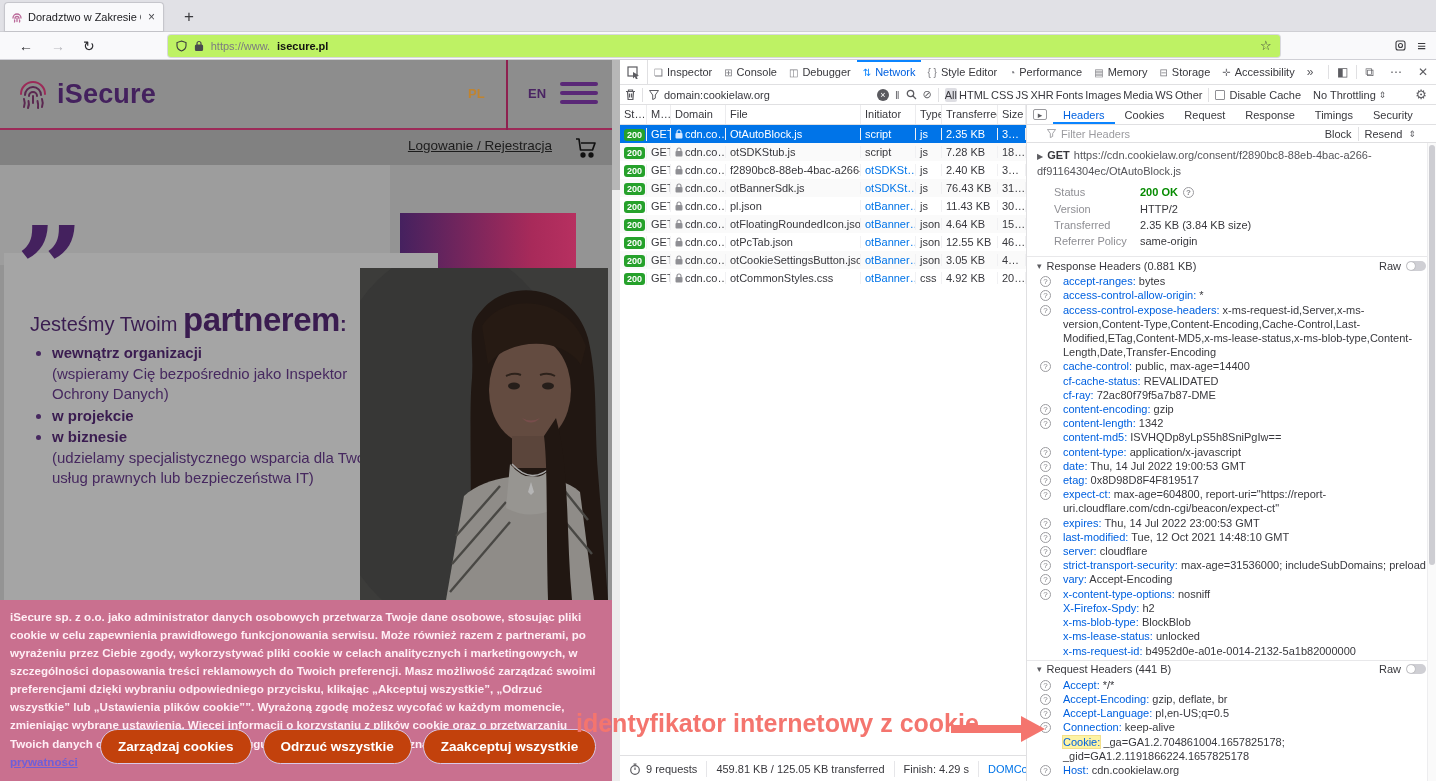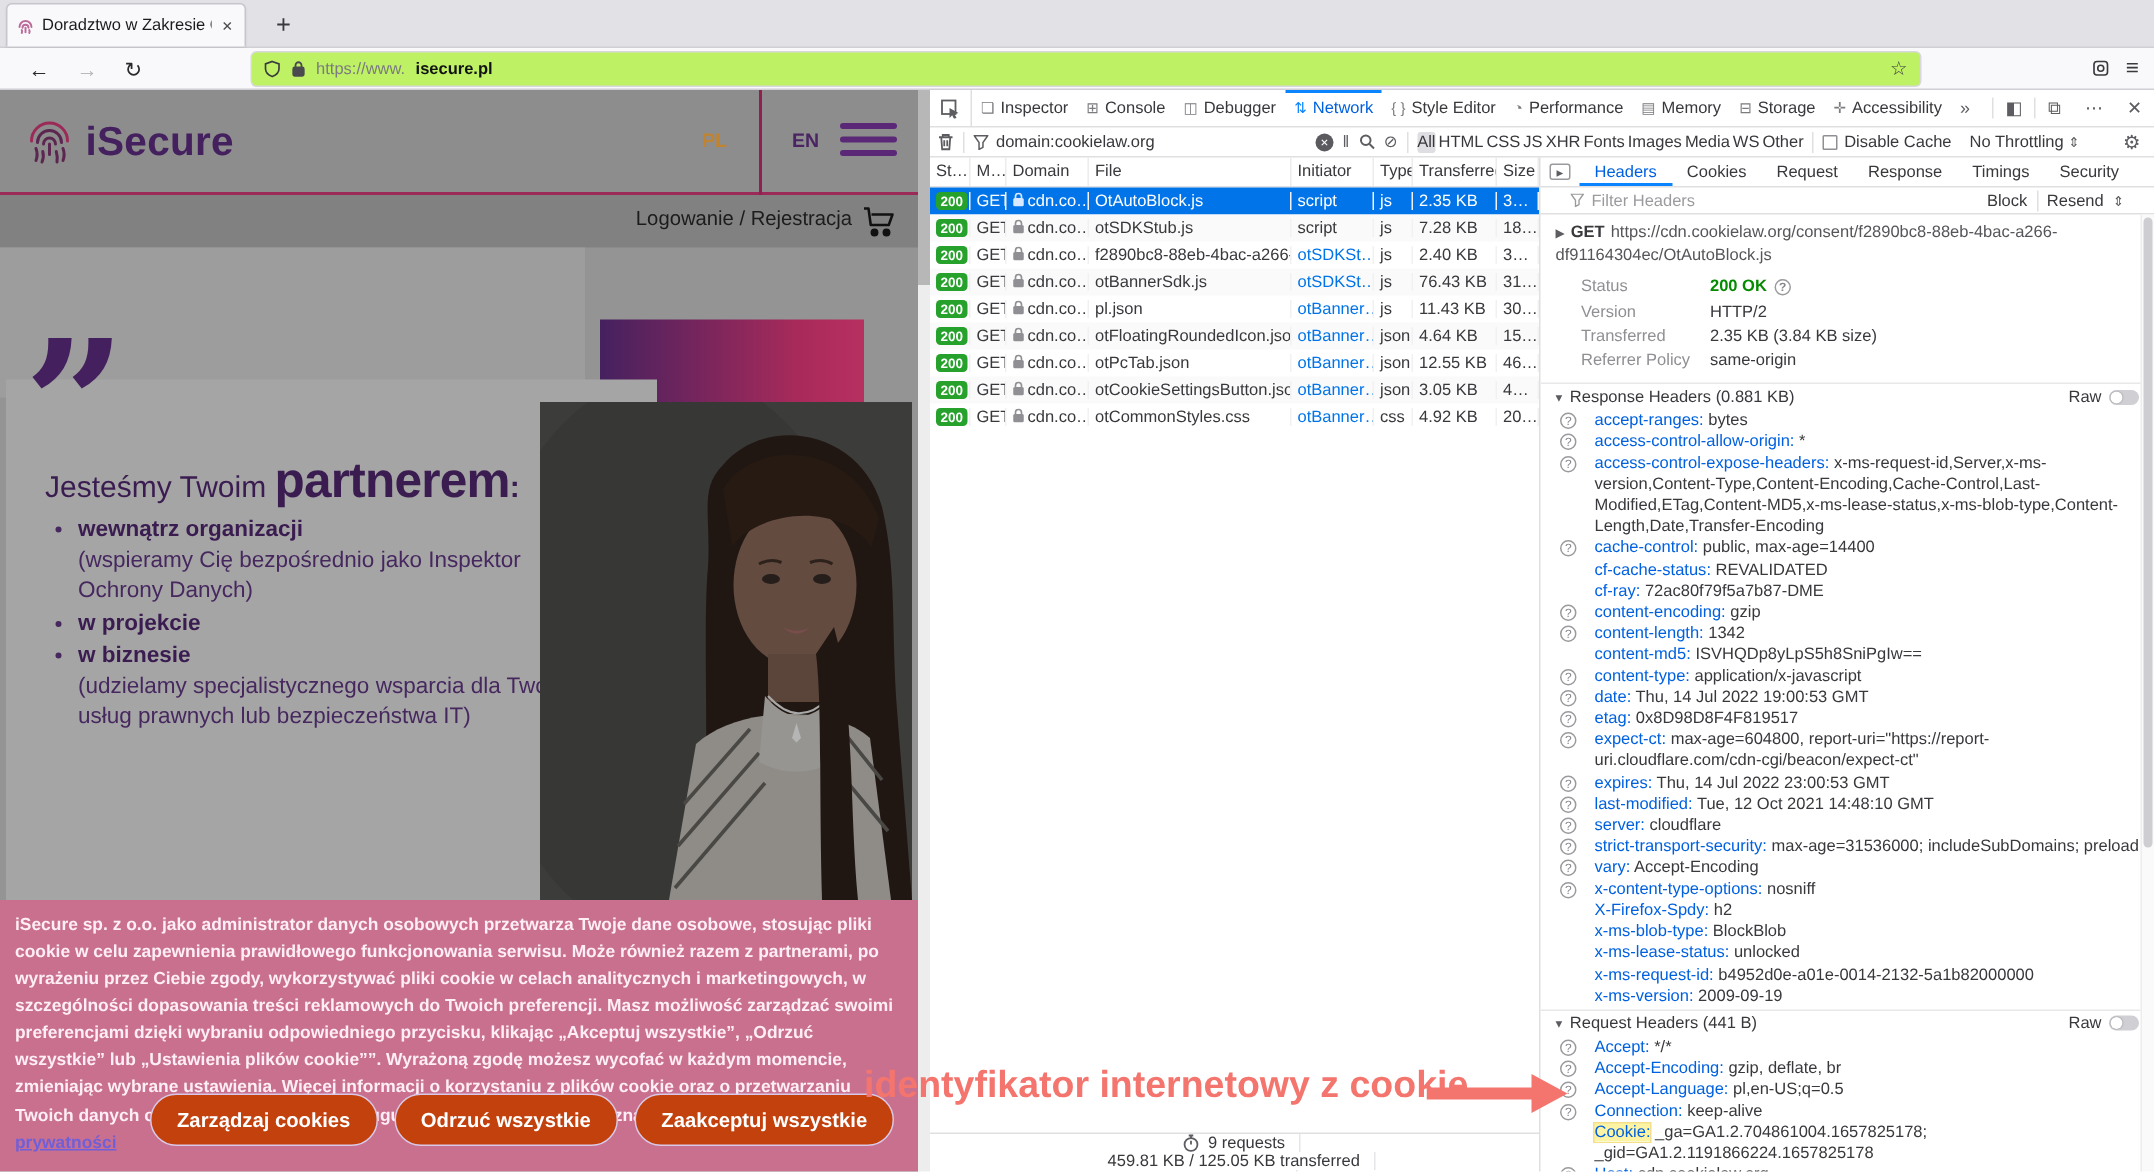--- a/index.html
+++ b/index.html
@@ -28,21 +28,21 @@
   .site { position:absolute; left:0; top:60px; width:612px; height:721px; background:#949494; overflow:hidden; }
   .site-header { position:relative; height:70px; background:#8d8d8d; border-bottom:2px solid #9c2a58; }
   .logo { position:absolute; left:16px; top:14px; display:flex; align-items:center; gap:7px; }
   .logo-text { font-size:27px; color:#44215e; font-weight:600; letter-spacing:.2px; }
   .lang-pl { position:absolute; left:468px; top:26px; color:#c08430; font-weight:700; font-size:13px; }
   .hdr-divider { position:absolute; left:506px; top:0; width:2px; height:70px; background:#8e2150; }
   .lang-en { position:absolute; left:528px; top:26px; color:#4a2463; font-weight:700; font-size:13px; }
   .burger { position:absolute; left:560px; top:22px; width:38px; }
   .burger div { height:4px; background:#5a2877; border-radius:2px; margin-bottom:5px; }
   .site-subbar { position:relative; height:35px; background:#818181; }
-  .login-link { position:absolute; right:44px; top:8px; font-size:13.5px; color:#1c1c1c; font-weight:500; }
+  .login-link { position:absolute; right:60px; top:8px; font-size:13.5px; color:#1c1c1c; text-decoration:underline; font-weight:500; }
   .cart { position:absolute; right:14px; top:6px; }
   .hero { position:relative; height:435px; }
   .block-light { position:absolute; left:0; top:0; width:390px; height:100px; background:#9d9d9d; }
   .grad { position:absolute; left:400px; top:48px; width:176px; height:100px; background:linear-gradient(90deg,#45215f,#a82a5a 75%,#b73060); }
   .card { position:absolute; left:4px; top:88px; width:434px; height:347px; background:#a5a5a5; }
   .quote { position:absolute; left:16px; top:46px; font-family:"DejaVu Serif",serif; font-size:118px; line-height:1; color:#44215e; font-weight:700; }
   .card-heading { position:absolute; left:26px; top:48px; color:#3a1c50; white-space:nowrap; }
   .ch-pre { font-size:20px; font-weight:500; }
   .ch-strong { font-size:33px; font-weight:800; letter-spacing:-.5px; }
   .ch-suf { font-size:20px; font-weight:700; }
@@ -91,21 +91,21 @@
   .nc { padding:3px 4px; border-right:1px solid #ececee; overflow:hidden; white-space:nowrap; }
   .c-st{width:27px;} .c-m{width:24px;} .c-dom{width:55px;} .c-file{width:135px;} .c-init{width:55px;} .c-type{width:26px;} .c-tr{width:56px;} .c-sz{width:28px;}
   .net-row { display:flex; height:18px; align-items:center; }
   .net-row:nth-child(even) { background:#fafafa; }
   .net-row .nc { border-right:1px solid #f1f1f3; padding:0 4px; }
   .net-row.selected { background:#0074e8; color:#fff; }
   .badge { display:inline-block; background:#26a12b; color:#fff; font-size:9px; font-weight:700; line-height:12px; padding:0 3px; border-radius:3px;text-align:right; }
   .lock { color:#8f8f94; display:inline-block; vertical-align:-1px; margin-right:2px; }
   .net-row.selected .lock { color:#d7e8ff; }
   .init-link { color:#0074e8; }
-  .net-status { position:absolute; left:0; bottom:0; width:406px; height:26px; border-top:1px solid #e0e0e2; background:#fff; display:flex; align-items:center; overflow:hidden;flex-direction:column; }
+  .net-status { position:absolute; left:0; bottom:0; width:406px; height:26px; border-top:1px solid #e0e0e2; background:#fff; display:flex; align-items:center; overflow:hidden; }
   .st-item { padding:0 9px; display:flex; align-items:center; gap:5px; border-right:1px solid #e6e6e9; height:16px; white-space:nowrap; }
   .st-item:last-child { border-right:none; }
   .st-dom { color:#0074e8; }
 
   .details { width:410px; border-left:1px solid #e0e0e2; display:flex; flex-direction:column; position:relative; }
   .d-tabs { height:20px; display:flex; align-items:center; border-bottom:1px solid #e0e0e2; }
   .d-sidetoggle { width:26px; text-align:center; color:#5c5c61; font-size:9px; }
   .d-tab { padding:0 10px; height:100%; display:flex; align-items:center; position:relative; white-space:nowrap; }
   .d-tab.active { color:#0061e0; }
   .d-tab.active::after { content:""; position:absolute; bottom:0; left:0; right:0; height:2px; background:#0a84ff; }
@@ -735,25 +735,20 @@
             <div class="hdr">
               
               <span class="hname"><span>x-ms-lease-status</span>:</span>
               <span class="hval">unlocked</span>
             </div>
             <div class="hdr">
               
               <span class="hname"><span>x-ms-request-id</span>:</span>
               <span class="hval">b4952d0e-a01e-0014-2132-5a1b82000000</span>
             </div>
-            <div class="hdr">
-              
-              <span class="hname"><span>x-ms-version</span>:</span>
-              <span class="hval">2009-09-19</span>
-            </div>
           </div>
 
         <div class="section">
           <span class="sec-caret">▾</span>
           <span>Request Headers (441 B)</span>
           <div class="sec-right">
               <span>Raw</span>
               <span class="toggle"></span>
             </div>
         </div>

